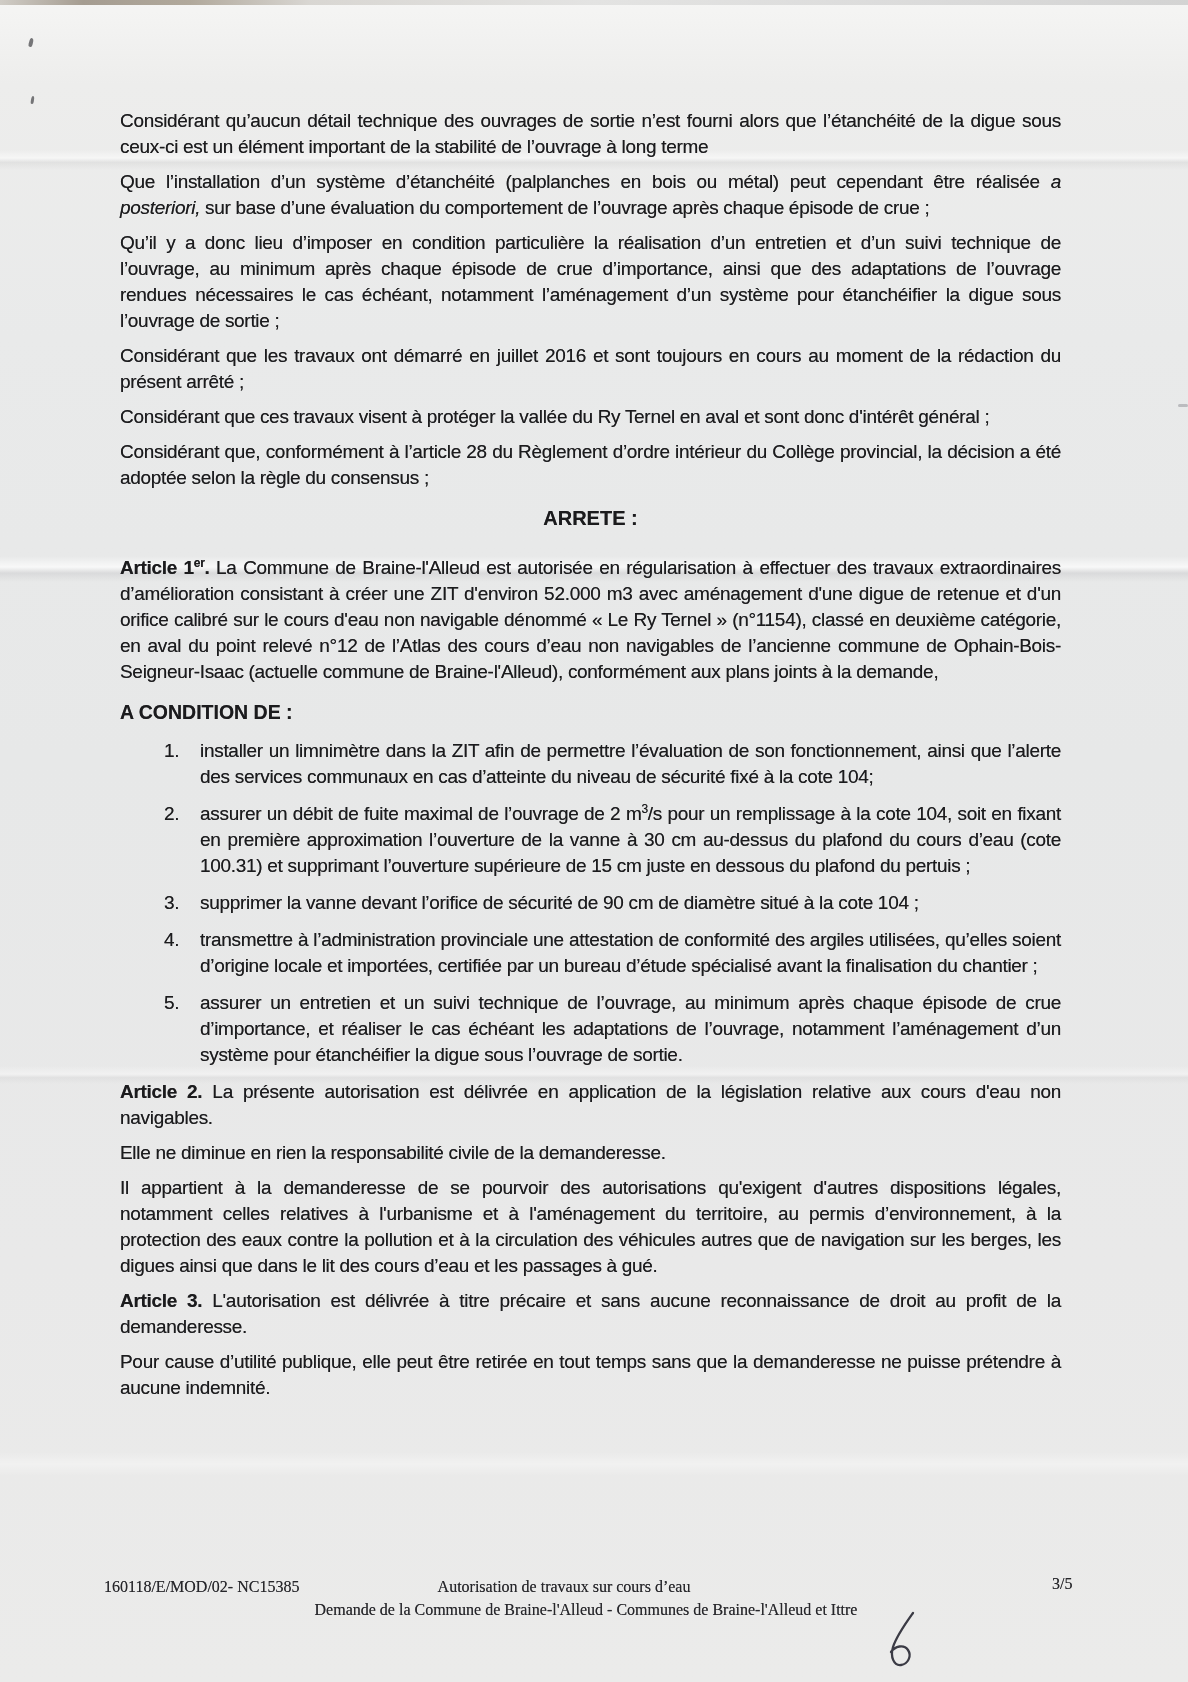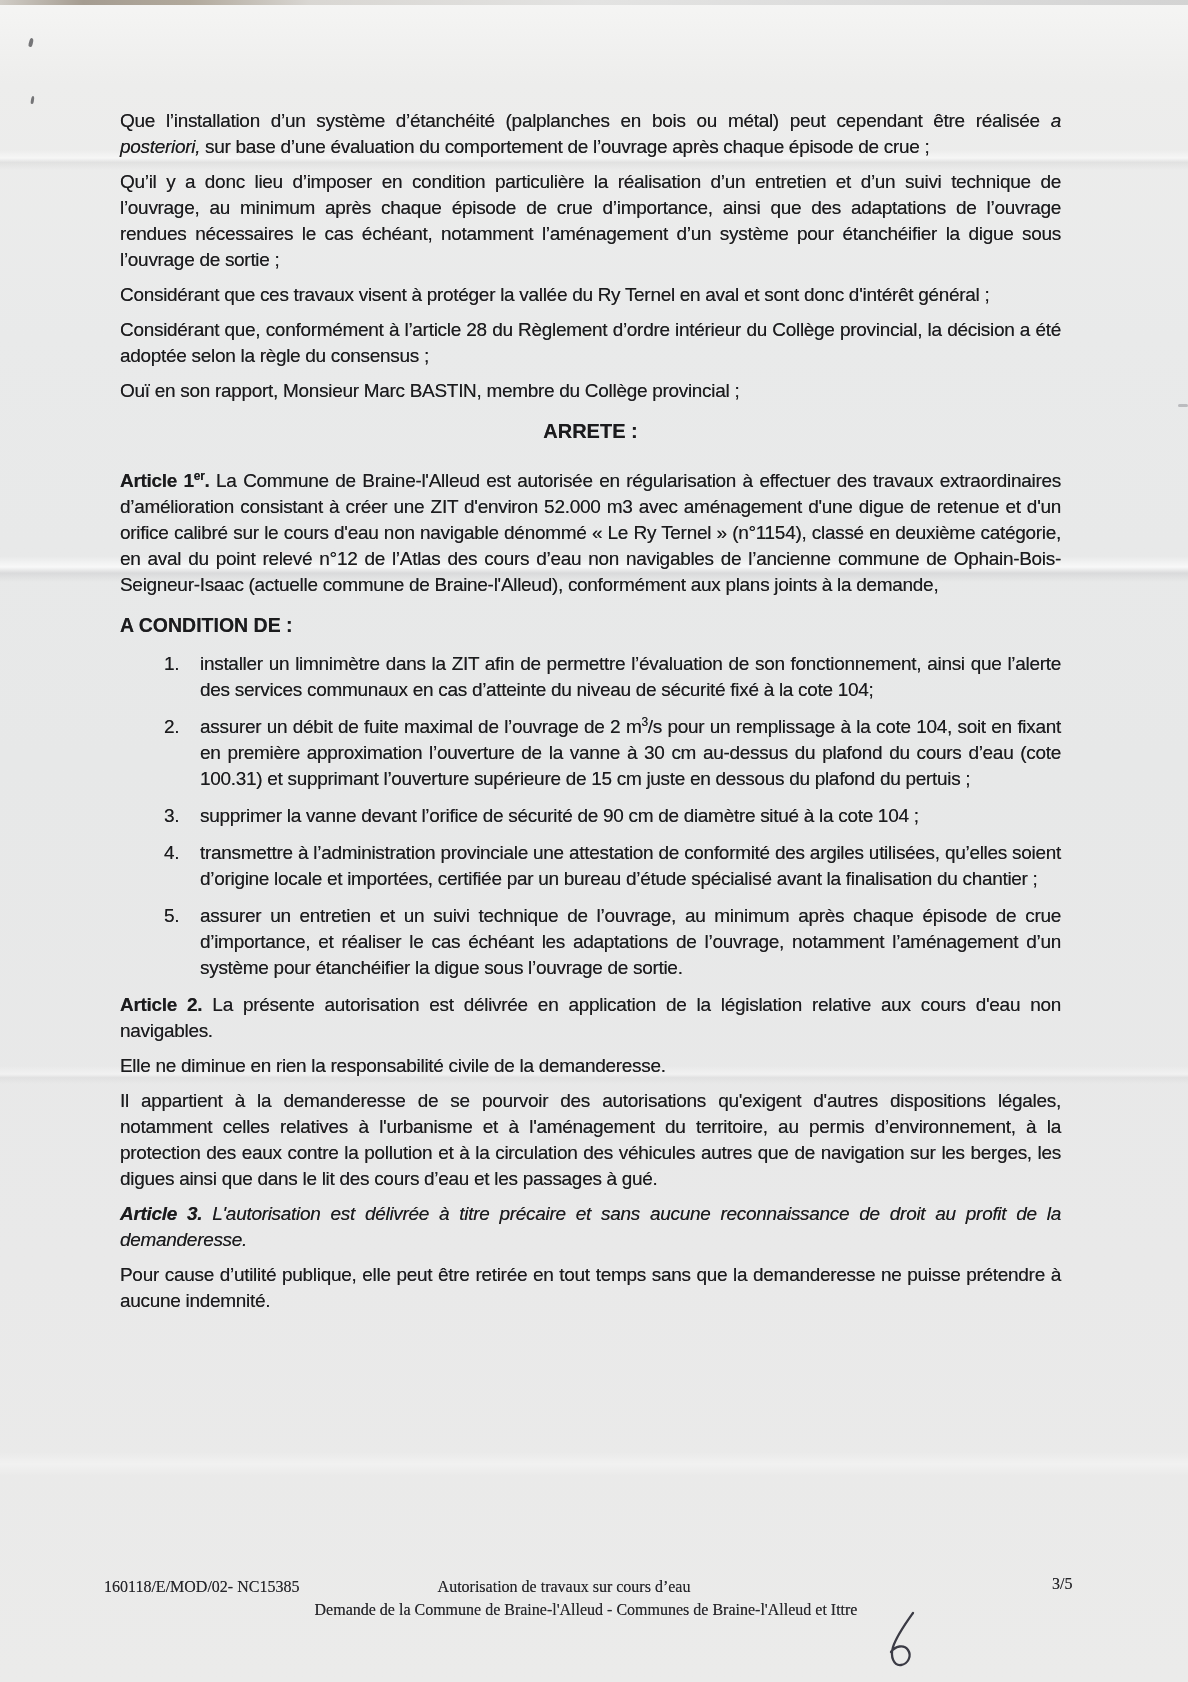--- a/index.html
+++ b/index.html
@@ -41,21 +41,21 @@
   .content p{margin:0 0 9px 0;}
   .b{font-weight:bold;}
   .i{font-style:italic;}
   sup{font-size:12px;line-height:0;}
   .arrete{display:block;text-align:center;font-weight:bold;font-size:20px;
     letter-spacing:0;margin:14px 0 24px 0;}
   .cond-heading{font-weight:bold;font-size:19.5px;letter-spacing:0;margin:14px 0 13px 0;}
   .cond-item{position:relative;padding-left:80px;margin:0 0 11px 0;}
   .cond-item .num{position:absolute;left:44px;top:0;}
   .art2{margin-top:12px;}
-  .art3{margin-top:18px;font-style:italic;}
+  .art3{margin-top:18px;}
 
   
   .footer{position:absolute;left:0;top:1578px;width:1188px;height:60px;
     font-family:"Liberation Serif",serif;font-size:16px;color:#27272b;
     text-shadow:0 0 .3px rgba(30,30,35,.6);}
   .footer-ref{position:absolute;left:104px;top:0;}
   .footer-title{position:absolute;left:0;right:60px;top:0;text-align:center;}
   .footer-page{position:absolute;left:1052px;top:-3px;}
   .footer-sub{position:absolute;left:0;right:16px;top:23px;text-align:center;}
 
@@ -70,31 +70,32 @@
   <div class="crease c1"></div>
   <div class="crease c2"></div>
   <div class="crease c3"></div>
   <div class="crease c4"></div>
   <div class="speck s1"></div>
   <div class="speck s2"></div>
   <div class="edge-dash"></div>
 
   <div class="content">
 
+    <p>Considérant qu’aucun détail technique des ouvrages de sortie n’est fourni alors que l’étanchéité de la digue sous ceux-ci est un élément important de la stabilité de l’ouvrage à long terme</p>
 
     <p><span>Que l’installation d’un système d’étanchéité (palplanches en bois ou métal) peut cependant être réalisée </span><span class="i">a posteriori,</span><span> sur base d’une évaluation du comportement de l’ouvrage après chaque épisode de crue ;</span></p>
 
     <p>Qu’il y a donc lieu d’imposer en condition particulière la réalisation d’un entretien et d’un suivi technique de l’ouvrage, au minimum après chaque épisode de crue d’importance, ainsi que des adaptations de l’ouvrage rendues nécessaires le cas échéant, notamment l’aménagement d’un système pour étanchéifier la digue sous l’ouvrage de sortie ;</p>
 
+    <p>Considérant que les travaux ont démarré en juillet 2016 et sont toujours en cours au moment de la rédaction du présent arrêté ;</p>
 
     <p>Considérant que ces travaux visent à protéger la vallée du Ry Ternel en aval et sont donc d'intérêt général ;</p>
 
     <p>Considérant que, conformément à l’article 28 du Règlement d’ordre intérieur du Collège provincial, la décision a été adoptée selon la règle du consensus ;</p>
 
-    <p>Ouï en son rapport, Monsieur Marc BASTIN, membre du Collège provincial ;</p>
 
     <div class="arrete">ARRETE :</div>
 
     <p><span class="b">Article 1</span><sup class="b">er</sup><span class="b">.</span><span> La Commune de Braine-l'Alleud est autorisée en régularisation à effectuer des travaux extraordinaires d’amélioration consistant à créer une ZIT d'environ 52.000 m3 avec aménagement d'une digue de retenue et d'un orifice calibré sur le cours d'eau non navigable dénommé « Le Ry Ternel » (n°1154), classé en deuxième catégorie, en aval du point relevé n°12 de l’Atlas des cours d’eau non navigables de l’ancienne commune de Ophain-Bois-Seigneur-Isaac (actuelle commune de Braine-l'Alleud), conformément aux plans joints à la demande,</span></p>
 
     <div class="cond-heading">A CONDITION DE :</div>
 
     <div>
       <div class="cond-item">
         <span class="num">1.</span><span>installer un limnimètre dans la ZIT afin de permettre l’évaluation de son fonctionnement, ainsi que l’alerte des services communaux en cas d’atteinte du niveau de sécurité fixé à la cote 104;</span>

